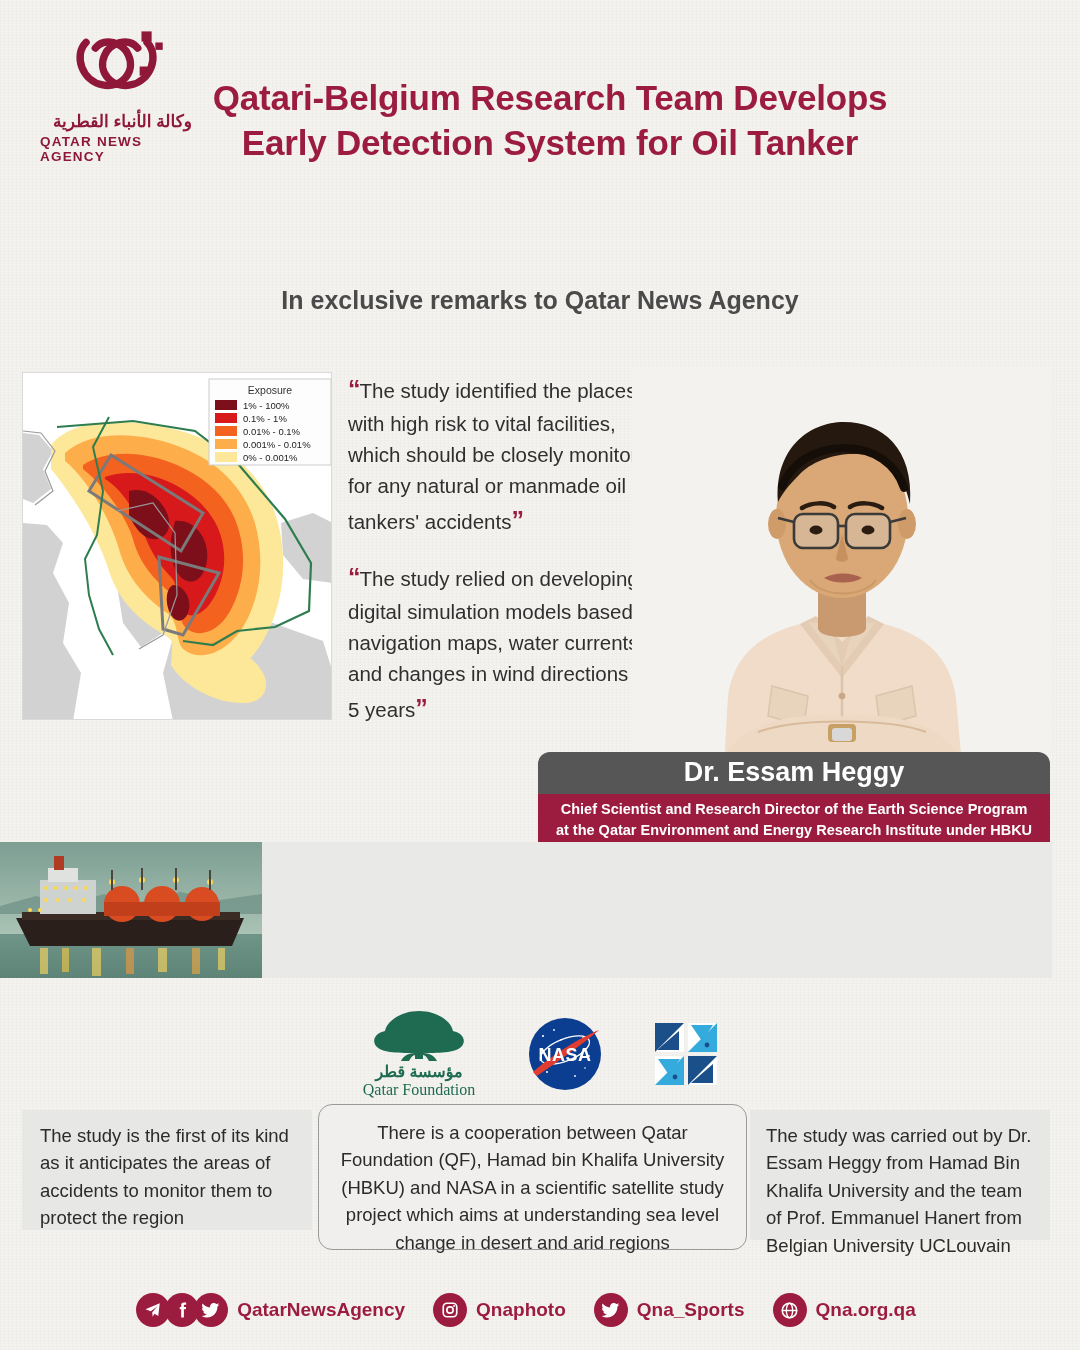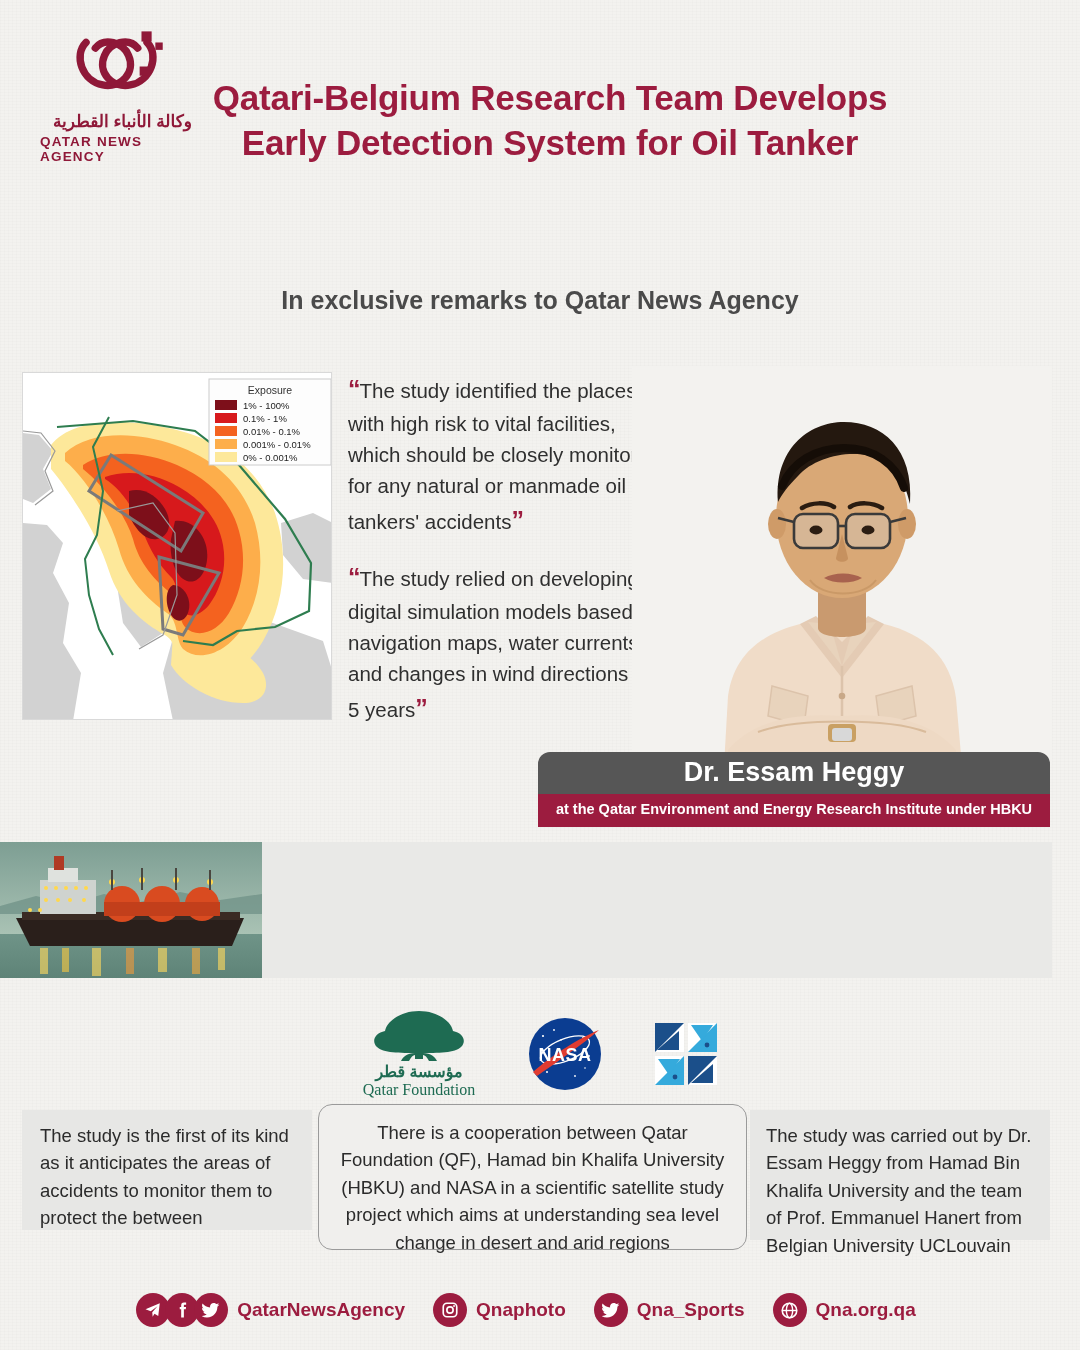--- a/index.html
+++ b/index.html
@@ -229,20 +229,21 @@
 
       <path d="M192 212 C202 206, 220 206, 230 212 C220 218, 202 218, 192 212 Z" fill="#a8624e"></path>
 
       <path d="M178 214 C190 232, 232 232, 244 214" fill="none" stroke="#c08f5e" stroke-width="2" opacity="0.6"></path>
     </svg>
   </div>
 
   <div class="name-plate">
     <div class="name-top">Dr. Essam Heggy</div>
     <div class="name-bottom">
+      <div>Chief Scientist and Research Director of the Earth Science Program</div>
       <div>at the Qatar Environment and Energy Research Institute under HBKU</div>
     </div>
   </div>
 
   <div class="stat-band">
     <div class="stat-bg"></div>
     <div class="ship">
       <svg width="262" height="136" viewBox="0 0 262 136">
         <defs>
           <linearGradient id="sky" x1="0" y1="0" x2="0" y2="1">
@@ -354,21 +355,21 @@
         <path d="M3 36 L25 36 L14 52 Z" fill="#35aadc"></path>
         <circle cx="20" cy="54" r="2.4" fill="#1b4f8a"></circle>
         <rect x="33" y="33" width="29" height="29" fill="#1b4f8a"></rect>
         <path d="M33 62 L62 33 L62 62 Z" fill="#ffffff"></path>
         <path d="M36 60 L58 60 L58 41 Z" fill="#1b4f8a"></path>
       </svg>
     </div>
 
   </div>
 
-  <div class="fact fact-1">The study is the first of its kind as it anticipates the areas of accidents to monitor them to protect the between</div>
+  <div class="fact fact-1">The study is the first of its kind as it anticipates the areas of accidents to monitor them to protect the region</div>
   <div class="fact fact-2">There is a cooperation between Qatar Foundation (QF), Hamad bin Khalifa University (HBKU) and NASA in a scientific satellite study project which aims at understanding sea level change in desert and arid regions</div>
   <div class="fact fact-3">The study was carried out by Dr. Essam Heggy from Hamad Bin Khalifa University and the team of Prof. Emmanuel Hanert from Belgian University UCLouvain</div>
 
   <div class="footer">
 
     <div class="sgroup">
       <span class="sicon">
         <svg width="18" height="18" viewBox="0 0 24 24">
             <path d="M21 3 L2 11 L9 13.5 L18 7 L11 15 L11.5 21 L14 17 L19 20 Z" fill="#fff"></path>
           </svg>

